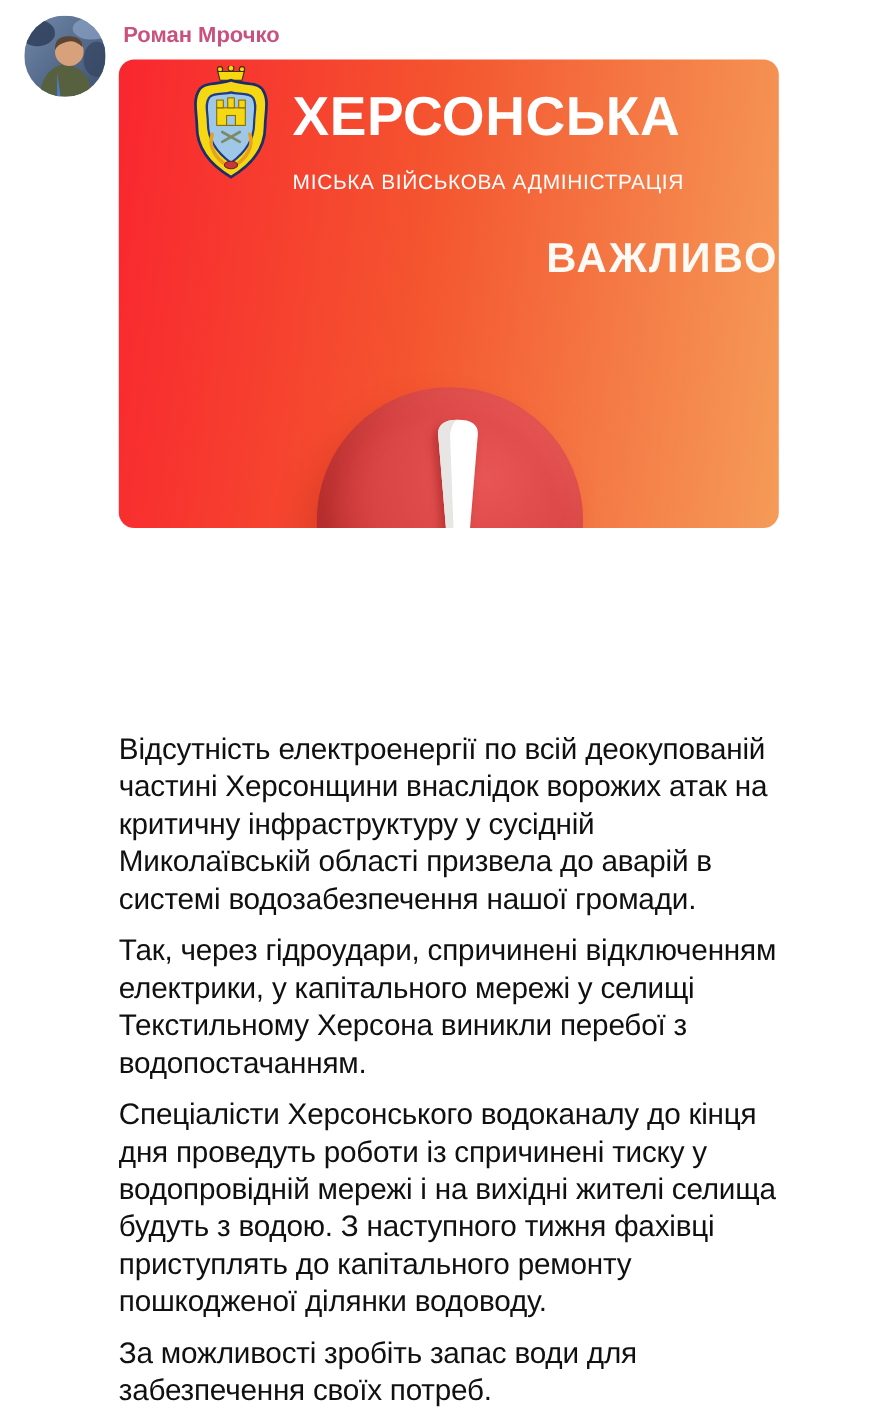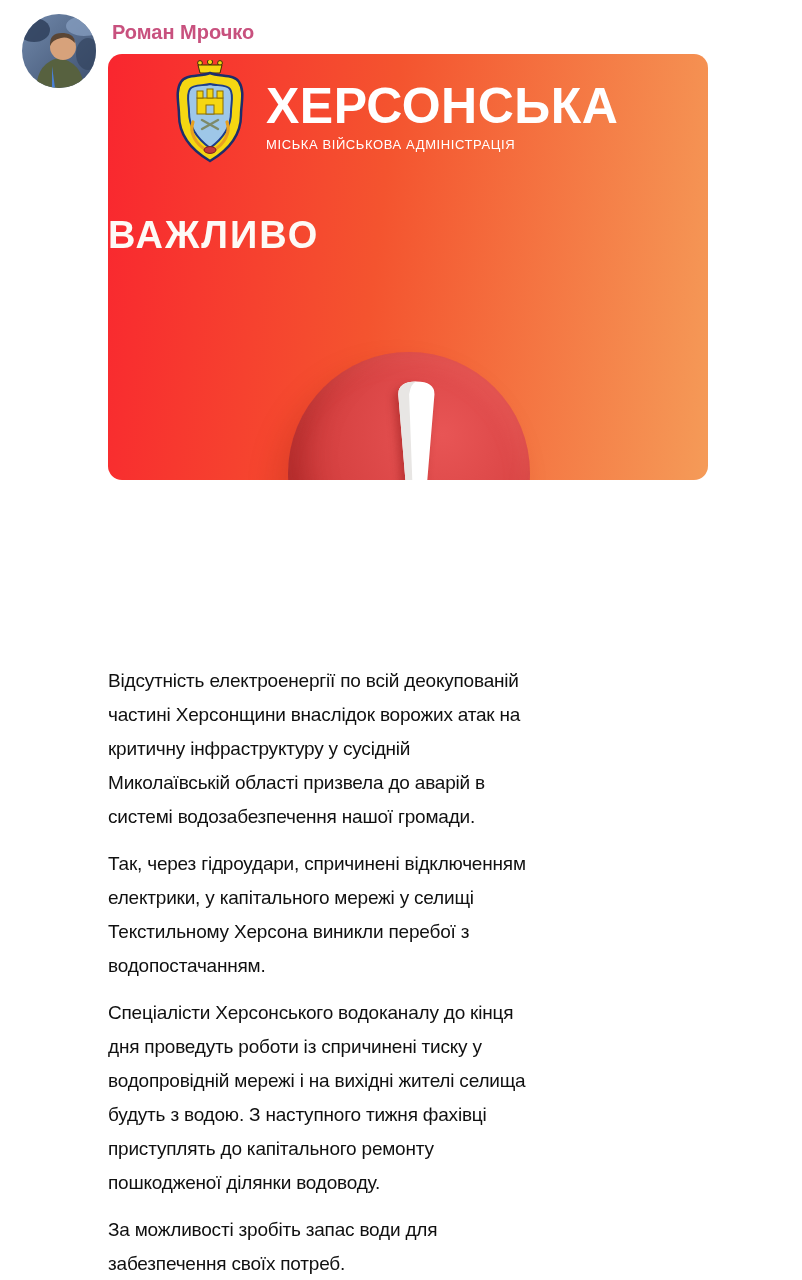--- a/index.html
+++ b/index.html
@@ -15,37 +15,37 @@
                  line-height:34px; font-weight:600; color:#c8517e; }
 
   
   .card { position:absolute; left:108px; top:54px; width:600px; height:426px;
           border-radius:14px; overflow:hidden; cursor:pointer;
           background:linear-gradient(97deg,#f9262f 0%,#f4542f 45%,#f59b58 100%); }
   .coat { position:absolute; left:60px; top:6px; width:84px; height:104px; }
   .logo-text { position:absolute; left:158px; top:26px; }
   .org-title { color:#ffffff; font-weight:700; font-size:50px; line-height:52px;
                letter-spacing:0.5px; white-space:nowrap; }
-  .org-subtitle { color:#ffffff; font-weight:400; font-size:13px; line-height:26px;
-                  letter-spacing:0.6px; white-space:nowrap; }
-  .badge { position:absolute; left:0; top:160px; width:100%; text-align:left;
+  .org-subtitle { color:#ffffff; font-weight:400; font-size:19px; line-height:26px;
+                  letter-spacing:0.6px; white-space:nowrap;margin-top:22px; }
+  .badge { position:absolute; left:0; top:160px; width:100%; text-align:right;
            color:#fdfaf6; font-weight:700; font-size:38px; letter-spacing:2px; }
   .alert-circle { position:absolute; left:180px; top:298px; width:242px; height:242px;
                   border-radius:50%;
                   background:radial-gradient(circle at 64% 34%, #e85555 0%, #d84343 48%, #cb3838 78%, #bd3030 100%);
                   box-shadow: inset 16px -18px 30px rgba(130,15,15,.38),
                               inset -8px 10px 18px rgba(255,130,120,.22),
                               -12px 16px 28px rgba(160,30,20,.25); }
   .alert-circle svg { position:absolute; left:50%; top:26px; transform:translateX(-42%);
                       width:92px; height:192px;
                       filter:drop-shadow(-4px 5px 4px rgba(140,20,20,.45)); }
 
   
   .post-text { position:absolute; left:108px; top:664px; width:616px; }
-  .post-text p { font-size:19px; line-height:34px; color:#101010;
+  .post-text p { font-size:27px; line-height:34px; color:#101010;
                  letter-spacing:-0.2px; white-space:pre-line; margin:0 0 13px 0; }
 </style>
 </head>
 <body>
 
 <div class="message">
 
   <div class="avatar">
     <svg viewBox="0 0 74 74">
       <defs>

